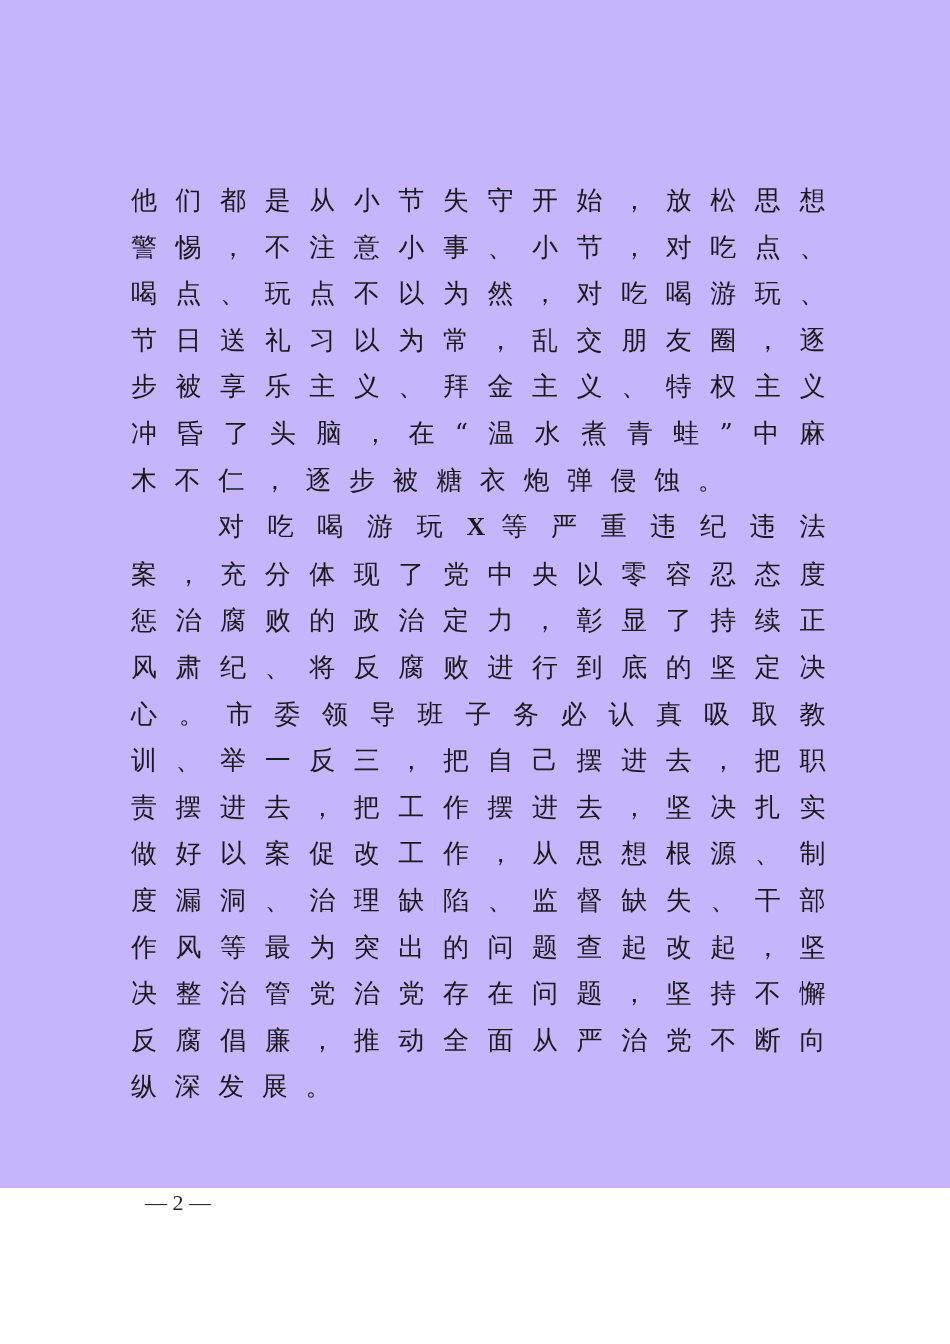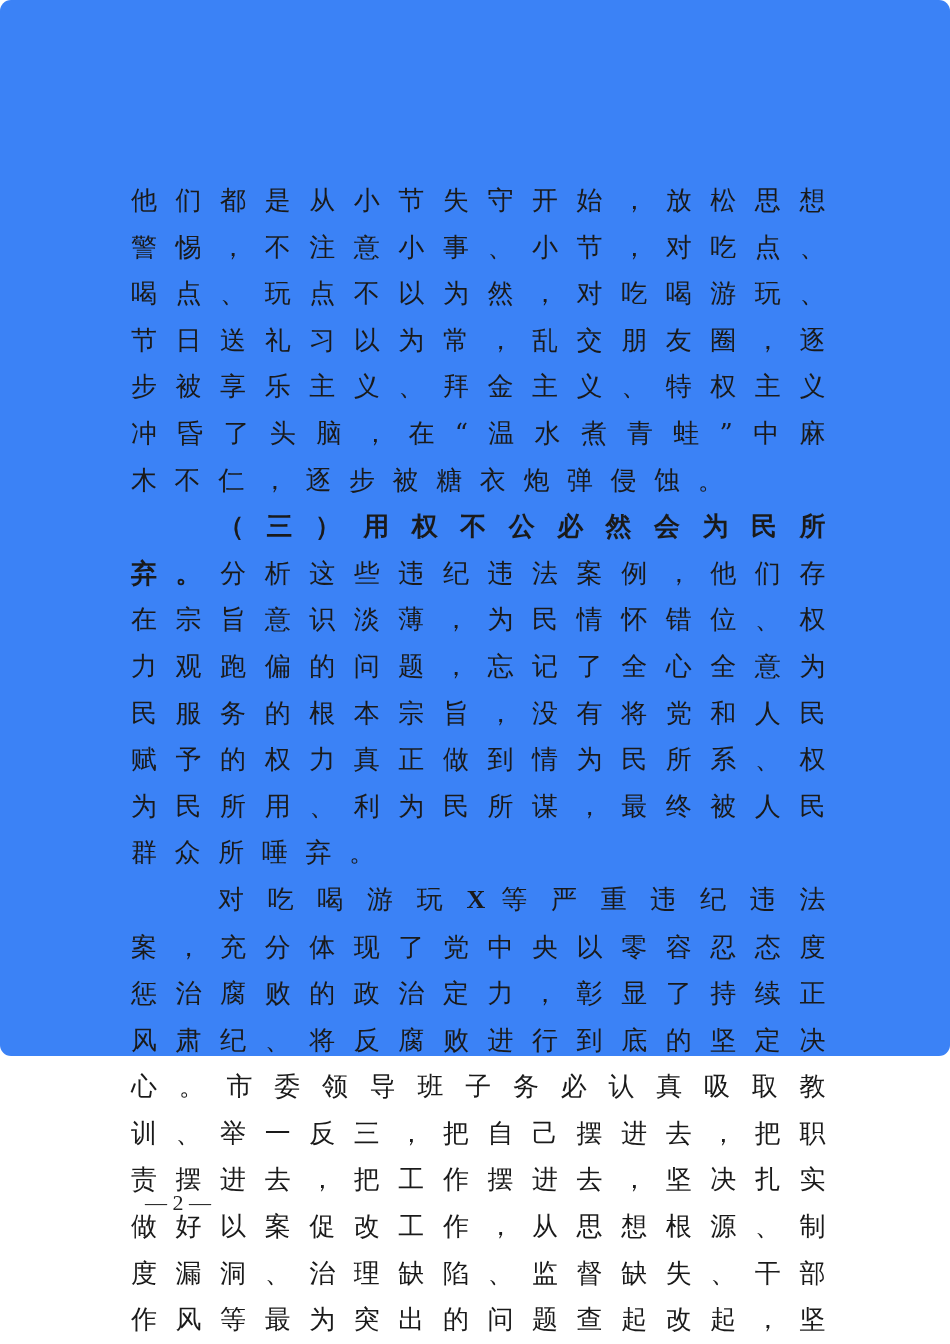--- a/index.html
+++ b/index.html
@@ -1,17 +1,17 @@
 <!DOCTYPE html>
 <html><head>
 <meta charset="utf-8">
 <style>
   html, body { margin: 0; padding: 0; background: #ffffff; }
   body { width: 950px; height: 1344px; position: relative; overflow: hidden; }
-  .page { position: absolute; left: 0; top: 0; width: 950px; height: 1056px; background: #3b82f6; border-radius: 11px; }
+  .page { position: absolute; left: 0; top: 0; width: 950px; height: 1188px; background: #c4b5fd; }
   .body-text {
     position: absolute; left: 131px; top: 177px; width: 712px;
     font-family: "DejaVu Serif", "Liberation Serif", serif;
     font-size: 26px; line-height: 46.6px; color: #1a1a1a;
     letter-spacing: 17.6px;
   }
   .para { margin: 0; text-align: justify; text-align-last: left; word-break: break-all; }
   .indent { text-indent: 87px; }
   .sub-heading { font-weight: bold; }
   .latin { font-family: "Liberation Serif", serif; font-weight: bold; letter-spacing: 10px; }
@@ -20,20 +20,19 @@
     font-family: "Liberation Serif", serif; font-size: 22px; color: #222;
   }
 </style>
 </head>
 <body>
 
 <div class="page">
   <div class="body-text">
     <p class="para">他们都是从小节失守开始，放松思想警惕，不注意小事、小节，对吃点、喝点、玩点不以为然，对吃喝游玩、节日送礼习以为常，乱交朋友圈，逐步被享乐主义、拜金主义、特权主义冲昏了头脑，在“温水煮青蛙”中麻木不仁，逐步被糖衣炮弹侵蚀。</p>
 
-    <p class="para indent"><span class="sub-heading">（三）用权不公必然会为民所弃。</span><span>分析这些违纪违法案例，他们存在宗旨意识淡薄，为民情怀错位、权力观跑偏的问题，忘记了全心全意为民服务的根本宗旨，没有将党和人民赋予的权力真正做到情为民所系、权为民所用、利为民所谋，最终被人民群众所唾弃。</span></p>
 
     <p class="para indent"><span>对吃喝游玩</span><span class="latin">X</span><span>等严重违纪违法案，充分体现了党中央以零容忍态度惩治腐败的政治定力，彰显了持续正风肃纪、将反腐败进行到底的坚定决心。市委领导班子务必认真吸取教训、举一反三，把自己摆进去，把职责摆进去，把工作摆进去，坚决扎实做好以案促改工作，从思想根源、制度漏洞、治理缺陷、监督缺失、干部作风等最为突出的问题查起改起，坚决整治管党治党存在问题，坚持不懈反腐倡廉，推动全面从严治党不断向纵深发展。</span></p>
 
   </div>
 
   <div class="footer">— 2 —</div>
 </div>
 
 </body></html>

